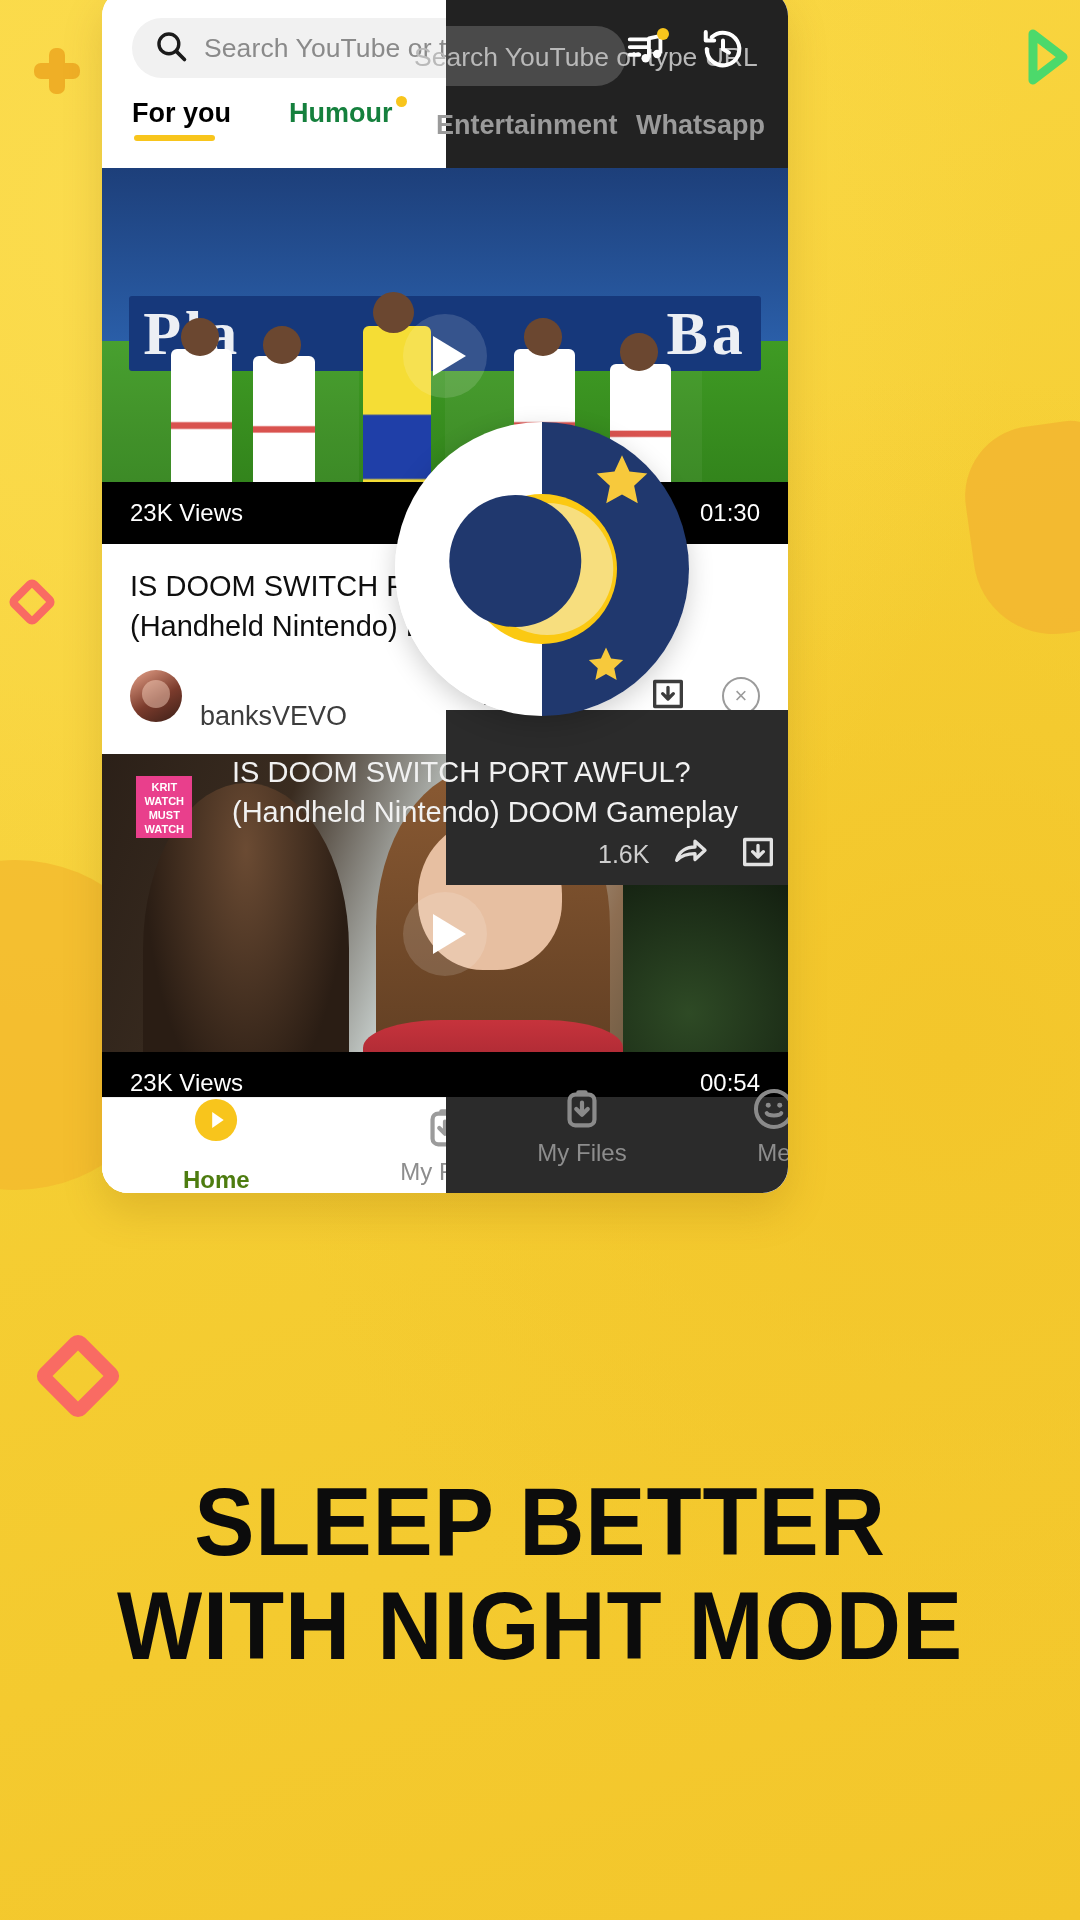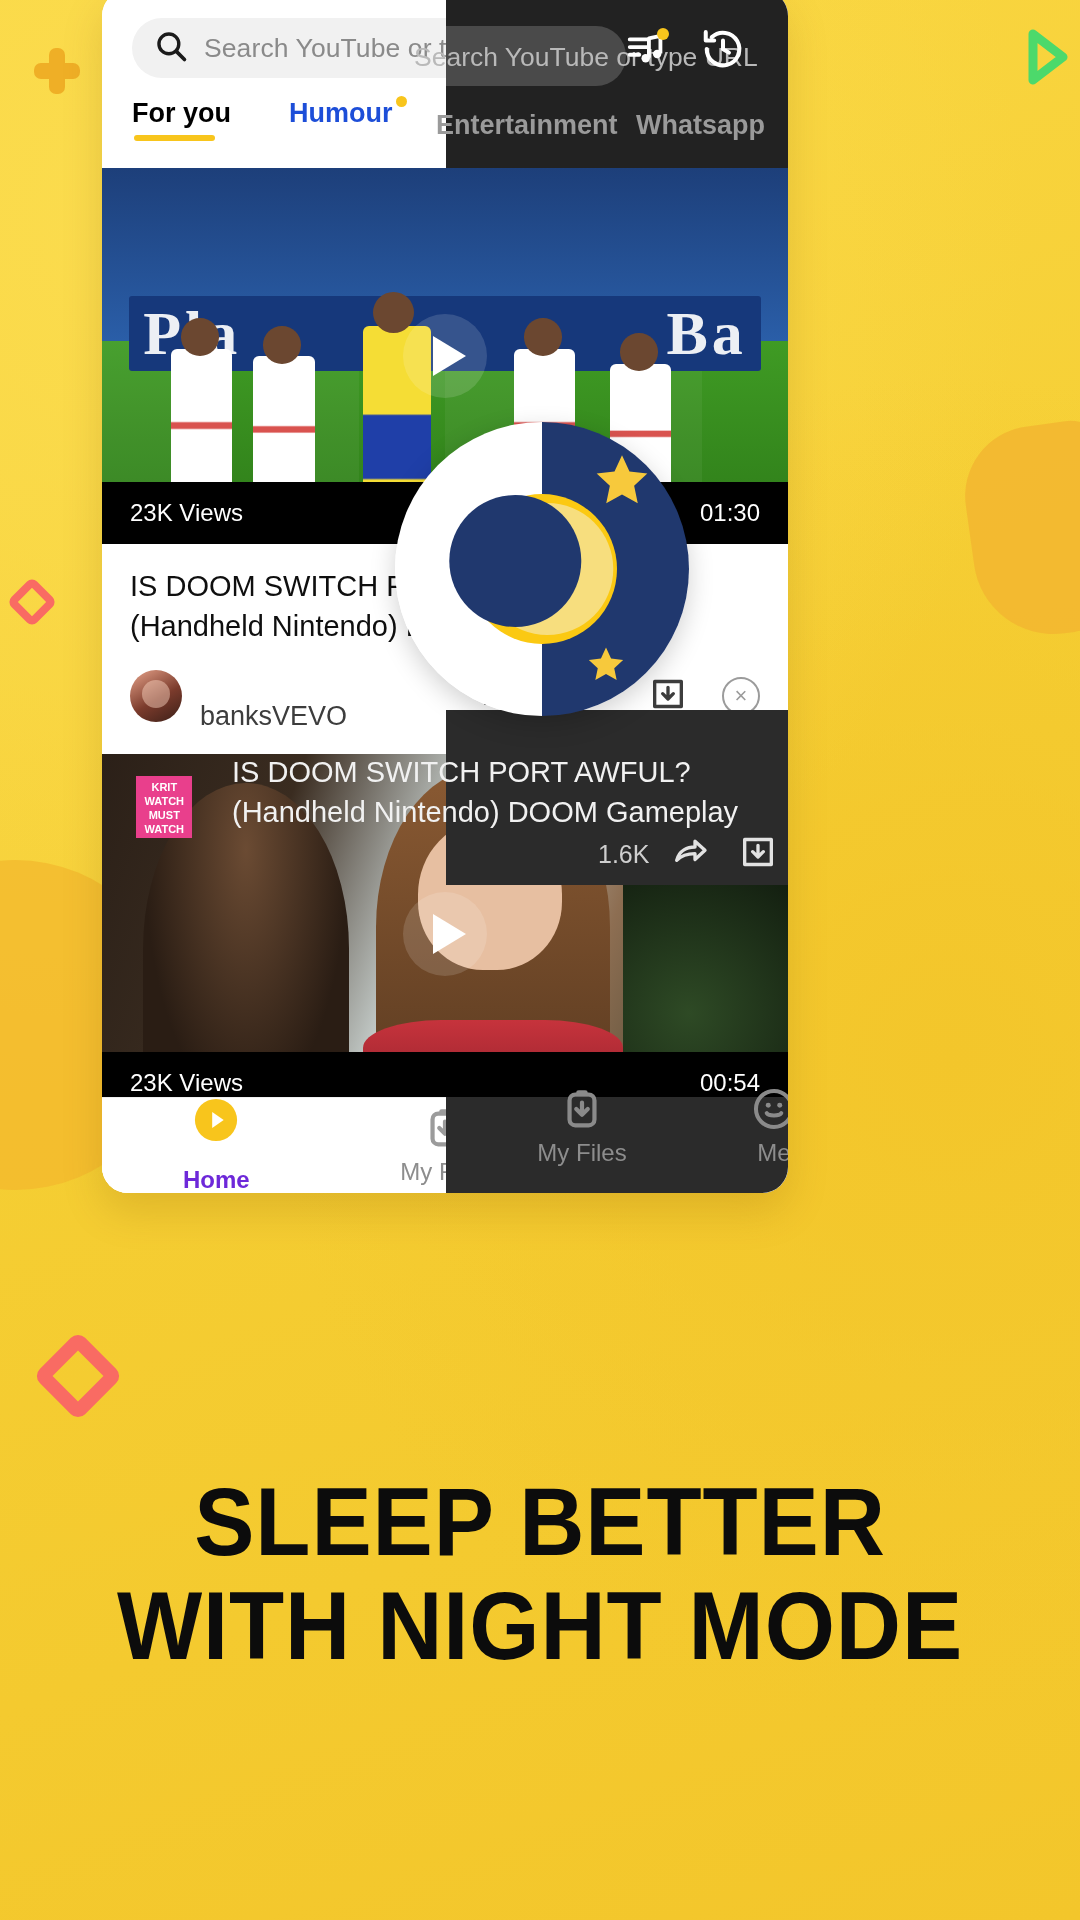--- a/index.html
+++ b/index.html
@@ -72,21 +72,21 @@
   .search-ph { color:#8A8A8A; font-size:26.5px; letter-spacing:.1px; }
   .topicons { display:flex; align-items:center; gap:30px; margin-left:26px; }
   .topicon { width:46px; height:46px; position:relative; }
   .badge-dot {
     position:absolute; right:1px; top:2px; width:12px; height:12px;
     border-radius:50%; background:#F8C51C;
   }
 
   
   .tabs { display:flex; align-items:flex-start; gap:0; padding:10px 30px 0 30px; }
-  .tab { position:relative; font-size:27px; color:#1d4ed8; font-weight:bold; padding:0 0 12px 0; white-space:nowrap; }
+  .tab { position:relative; font-size:27px; color:#15803d; font-weight:bold; padding:0 0 12px 0; white-space:nowrap; }
   .tab + .tab { margin-left:58px; }
   .tab.active { color:#000000; }
   .tab.active:after {
     content:""; position:absolute; left:2px; right:16px; bottom:0;
     height:6px; border-radius:3px; background:#F8C51C;
   }
   .tab .tdot { position:absolute; right:-14px; top:-2px; width:11px; height:11px; border-radius:50%; background:#F8C51C; }
 
   
   .feed { position:absolute; top:178px; left:0; right:0; bottom:0; background:#fff; }
@@ -169,21 +169,21 @@
 
   
   .bottomnav {
     position:absolute; left:0; right:0; bottom:0; height:96px;
     background:#fff; display:flex; align-items:center;
     border-top:1px solid #EFEFEF;
   }
   .navitem { flex:1; display:flex; flex-direction:column; align-items:center; gap:7px; }
   .navicon { width:46px; height:46px; display:flex; align-items:center; justify-content:center; }
   .navlabel { font-size:24px; color:#8d8d8d; }
-  .navitem.active .navlabel { color:#6d28d9; font-weight:bold;margin-top:16px; }
+  .navitem.active .navlabel { color:#4d7c0f; font-weight:bold;margin-top:16px; }
 
   
   #dark-half {
     position:absolute; top:0; left:344px; width:342px; height:1203px;
     pointer-events:none;
   }
   .d-topbar { position:absolute; top:0; left:0; right:0; height:178px; background:#222222; }
   .d-search { position:absolute; top:36px; left:0; right:0; height:60px; }
   .d-searchfill { position:absolute; left:0; right:162px; top:0; bottom:0; background:#4A4A4A; border-radius:0 32px 32px 0; }
   .d-feedline { position:absolute; top:720px; left:0; right:0; height:175px; background:#2B2B2B; }

